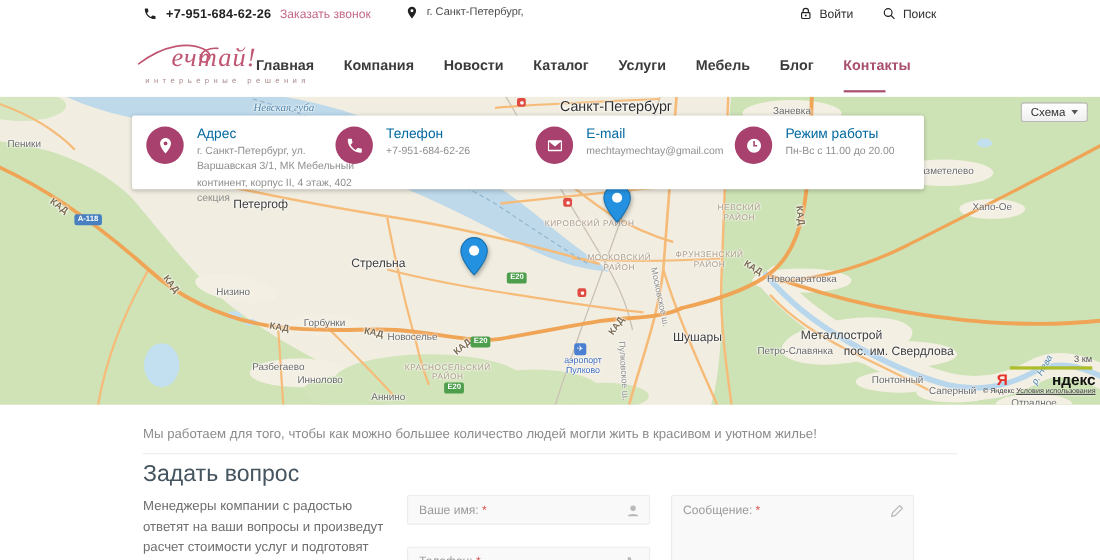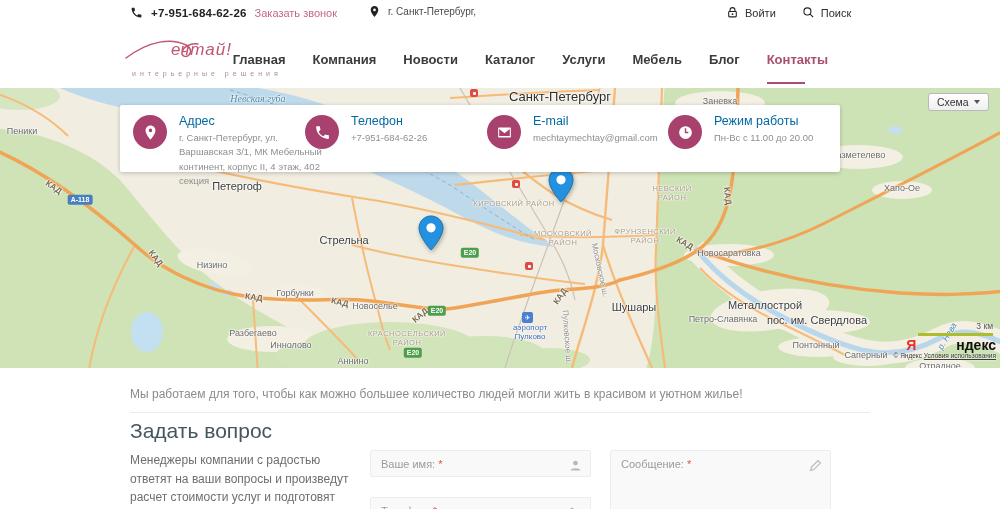--- a/index.html
+++ b/index.html
@@ -15,22 +15,22 @@
   .tb-address { position:absolute; left:368px; top:5px; display:flex; gap:7px; }
   .tb-address-text { font-size:10px; color:#4a4a4a; line-height:1.45; }
   .tb-right { position:absolute; left:726px; top:6px; display:flex; gap:26px; }
   .tb-link { display:flex; align-items:center; gap:6px; font-size:11px; color:#2e2e2e; cursor:pointer; }
   .tb-icon { display:inline-flex; width:13px; height:13px; }
 
   
   .header { position:absolute; top:30px; left:0; width:1000px; height:58px; background:#fff; }
   .logo { position:absolute; left:130px; top:4px; width:160px; height:50px; cursor:pointer; }
   .logo-swash { position:absolute; left:-6px; top:0; }
-  .logo-script { position:absolute; left:26px; top:6px; font-family:Liberation Sans, sans-serif;
-                 font-style:italic; font-size:17px; color:#c05672; letter-spacing:1px;margin-left:15px; }
+  .logo-script { position:absolute; left:26px; top:6px; font-family:Liberation Serif, serif;
+                 font-style:italic; font-size:24px; color:#c05672; letter-spacing:1px; }
   .logo-sub { position:absolute; left:2px; top:36px; font-size:7px; letter-spacing:4px;
               color:#ad8c8c; white-space:nowrap; }
   .nav { position:absolute; right:172px; top:22px; display:flex; gap:27px; }
   .nav-item { position:relative; font-size:13px; font-weight:bold; color:#3b3b3b;
               text-decoration:none; cursor:pointer; white-space:nowrap; }
   .nav-item.active { color:#a94f6e; }
   .nav-item.active::after { content:''; position:absolute; left:0; bottom:-17px;
               width:38px; height:2px; background:#a94f6e; }
 
   
@@ -240,21 +240,21 @@
         <div class="map-label town" style="left: 237px; top: 98px; transform: translate(-50%, -50%);">Петергоф</div>
         <div class="map-label village" style="left: 212px; top: 177px; transform: translate(-50%, -50%);">Низино</div>
         <div class="map-label village" style="left: 295px; top: 205px; transform: translate(-50%, -50%);">Горбунки</div>
         <div class="map-label village" style="left: 253px; top: 245px; transform: translate(-50%, -50%);">Разбегаево</div>
         <div class="map-label village" style="left: 291px; top: 257px; transform: translate(-50%, -50%);">Иннолово</div>
         <div class="map-label village" style="left: 353px; top: 273px; transform: translate(-50%, -50%);">Аннино</div>
         <div class="map-label town" style="left: 344px; top: 152px; transform: translate(-50%, -50%);">Стрельна</div>
         <div class="map-label village" style="left: 375px; top: 218px; transform: translate(-50%, -50%);">Новоселье</div>
         <div class="map-label district" style="left: 407px; top: 250px; transform: translate(-50%, -50%);">КРАСНОСЕЛЬСКИЙ
 РАЙОН</div>
-        <div class="map-label district" style="left: 514px; top: 115px; transform: translate(-50%, -50%);">КИРОВСКИЙ РАЙОН</div>
+        <div class="map-label district" style="left: 536px; top: 115px; transform: translate(-50%, -50%);">КИРОВСКИЙ РАЙОН</div>
         <div class="map-label district" style="left: 563px; top: 150px; transform: translate(-50%, -50%);">МОСКОВСКИЙ
 РАЙОН</div>
         <div class="map-label district" style="left: 645px; top: 148px; transform: translate(-50%, -50%);">ФРУНЗЕНСКИЙ
 РАЙОН</div>
         <div class="map-label district" style="left: 672px; top: 105px; transform: translate(-50%, -50%);">НЕВСКИЙ
 РАЙОН</div>
         <div class="map-label airport" style="left: 530px; top: 244px; transform: translate(-50%, -50%);">аэропорт
 Пулково</div>
         <div class="map-label town" style="left: 613px; top: 219px; transform: translate(-50%, -50%); padding-left: 42px;">Шушары</div>
         <div class="map-label village" style="left: 720px; top: 13px; transform: translate(-50%, -50%);">Заневка</div>

